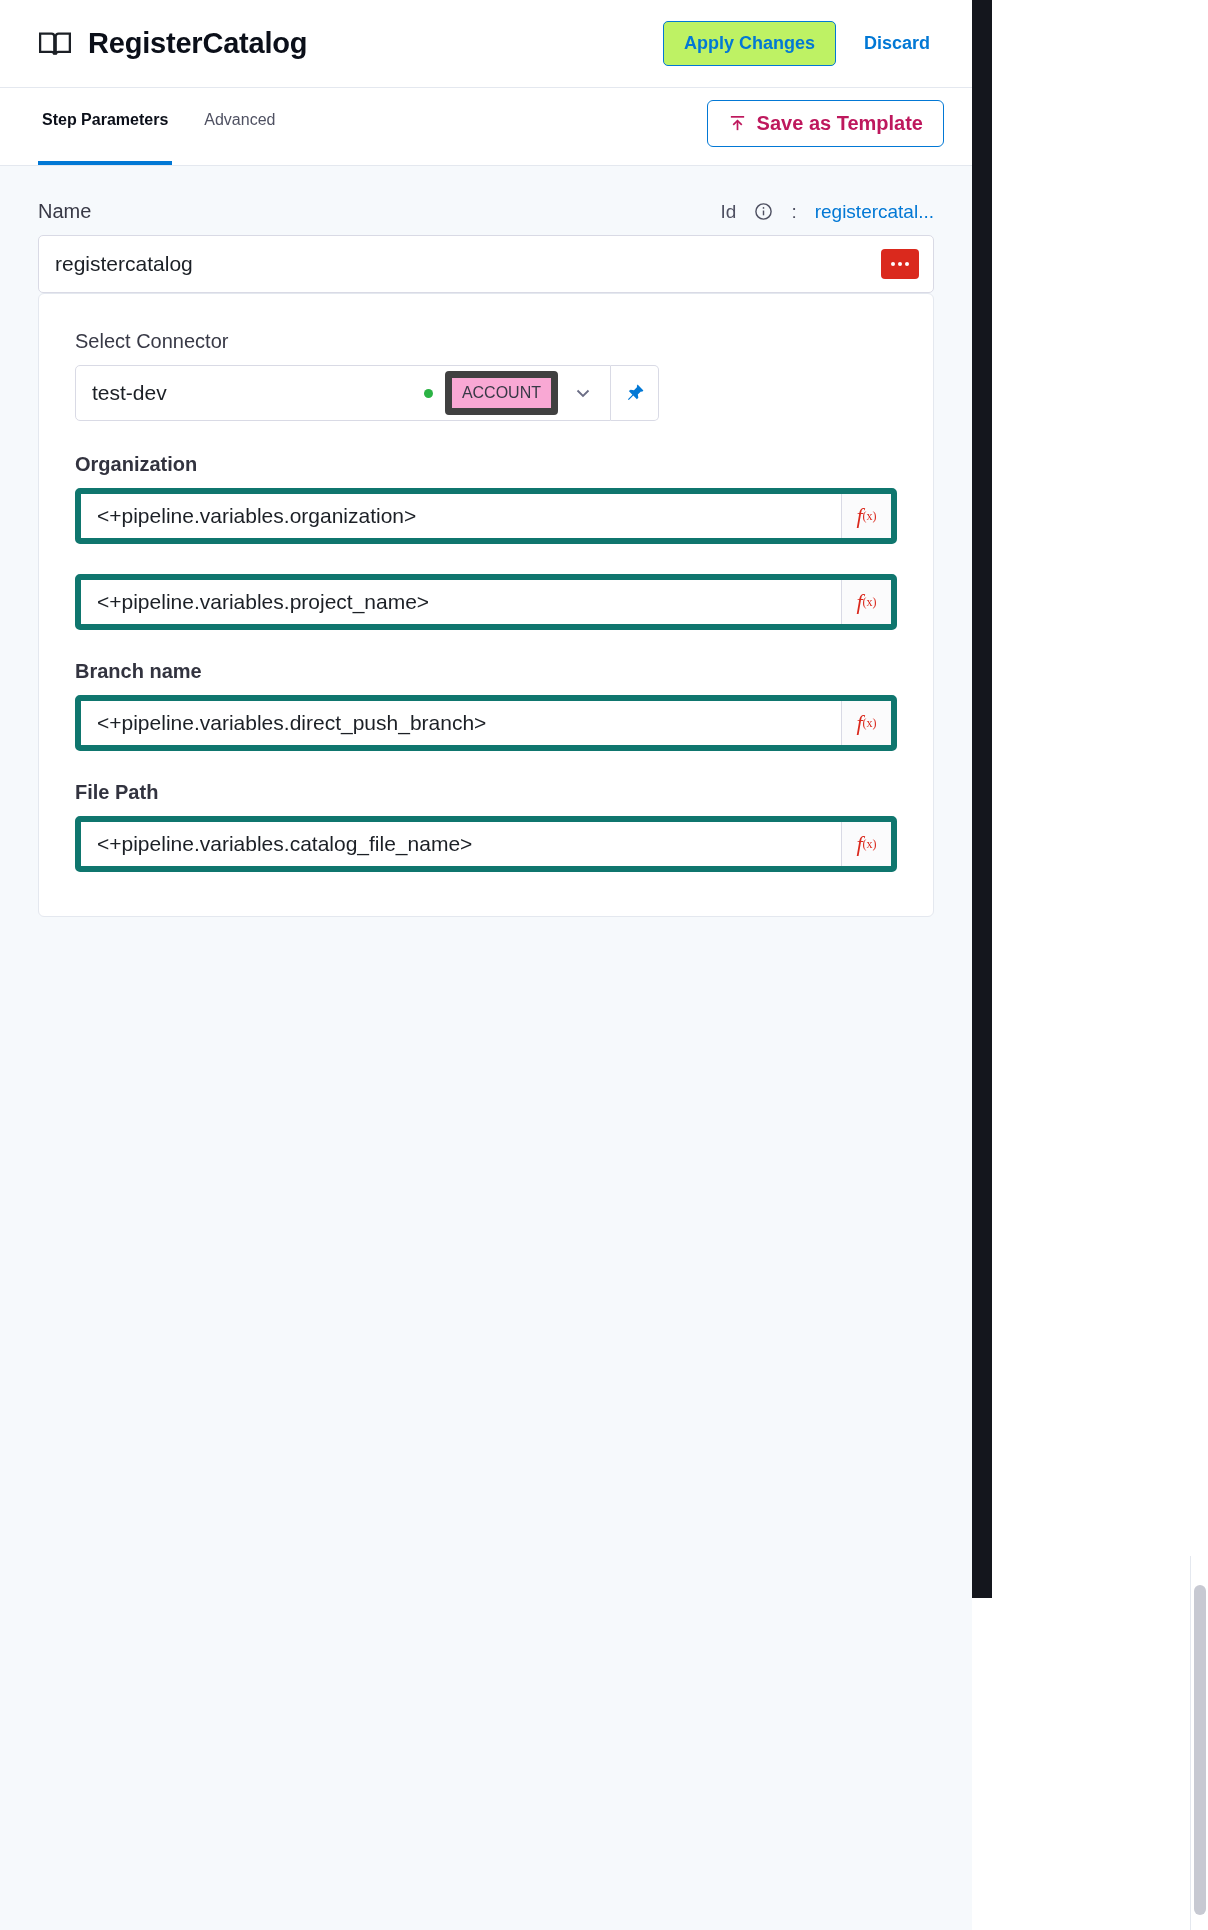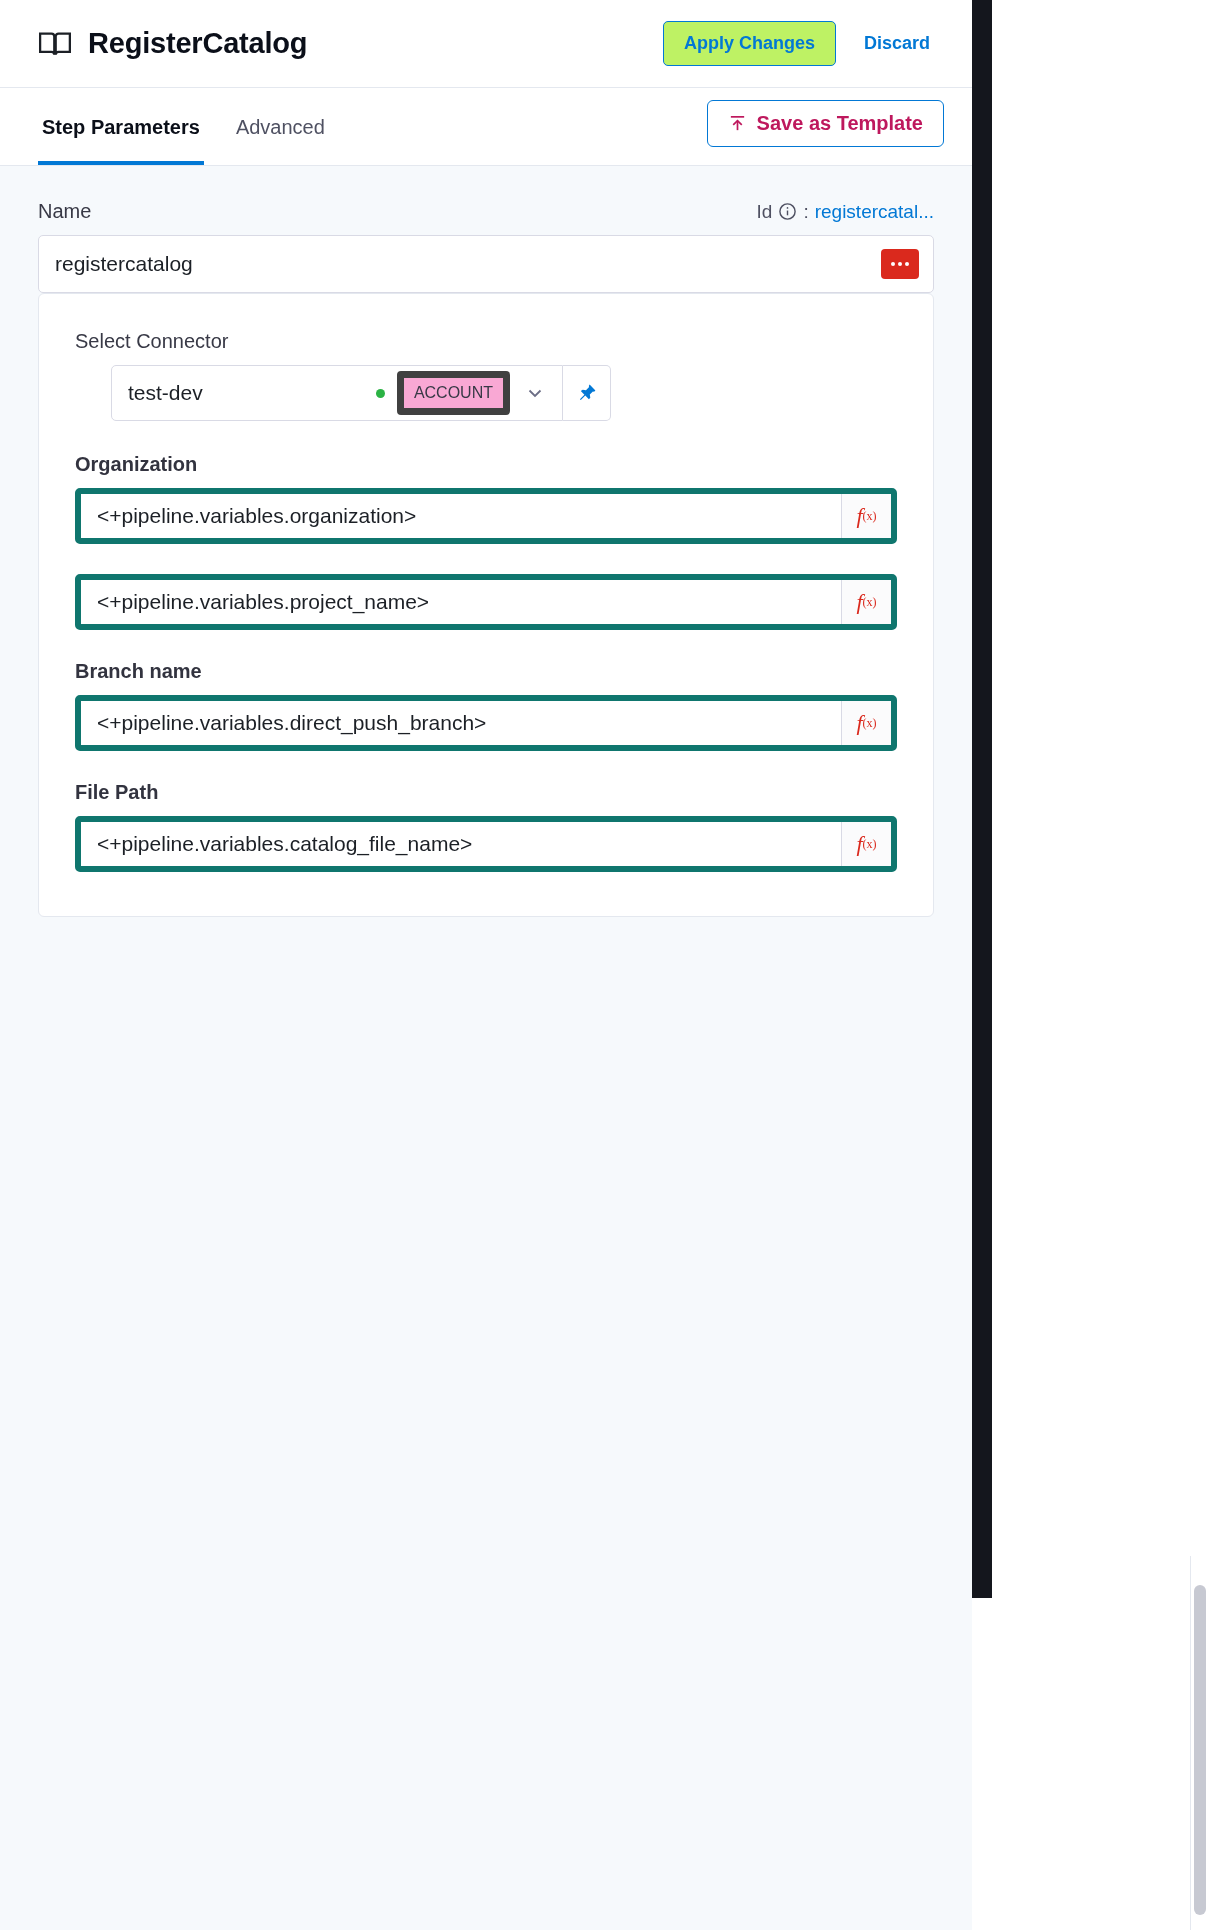--- a/index.html
+++ b/index.html
@@ -94,23 +94,23 @@
     flex: 0 0 auto;
   }
   .tabs {
     display: flex;
     align-items: flex-end;
     gap: 28px;
     flex: 1 1 auto;
     height: 100%;
   }
   .tab {
-    font-size: 20px;
+    font-size: 16px;
     color: #4f5162;
-    padding: 0 4px 22px 4px;
+    padding: 0 4px 32px 4px;
     cursor: pointer;
     border-bottom: 4px solid transparent;
     align-self: flex-end;
     white-space: nowrap;
   }
   .tab.active {
     color: #0b0f19;
     font-weight: bold;
     border-bottom-color: #0278d5;
   }
@@ -146,21 +146,21 @@
     justify-content: space-between;
     margin-bottom: 12px;
   }
   .label {
     font-size: 20px;
     color: #383946;
   }
   .id-block {
     display: flex;
     align-items: center;
-    gap: 6px;
+    gap: 18px;
     font-size: 19px;
     color: #4f5162;
   }
   .info-icon { width: 19px; height: 19px; color: #4f5162; flex: 0 0 auto; }
   .id-value { color: #0278d5; }
 
   .name-field {
     height: 58px;
     background: #ffffff;
     border: 1px solid #d9dae5;
@@ -211,29 +211,28 @@
     margin-bottom: 12px;
   }
   .field-label.strong { font-weight: bold; color: #32333f; }
 
   .connector-row {
     display: flex;
     align-items: stretch;
     margin-bottom: 32px;
   }
   .connector-box {
-    width: 452px;
+    width: 536px;
     height: 56px;
     background: #ffffff;
     border: 1px solid #d9dae5;
     border-radius: 5px 0 0 5px;
     display: flex;
     align-items: center;
     padding: 0 10px 0 16px;
-    margin-left: 36px;
   }
   .connector-name {
     flex: 1 1 auto;
     font-size: 21px;
     color: #1c2026;
   }
   .green-dot {
     width: 9px; height: 9px; border-radius: 50%;
     background: #2bb344; margin-right: 12px; flex: 0 0 auto;
   }

